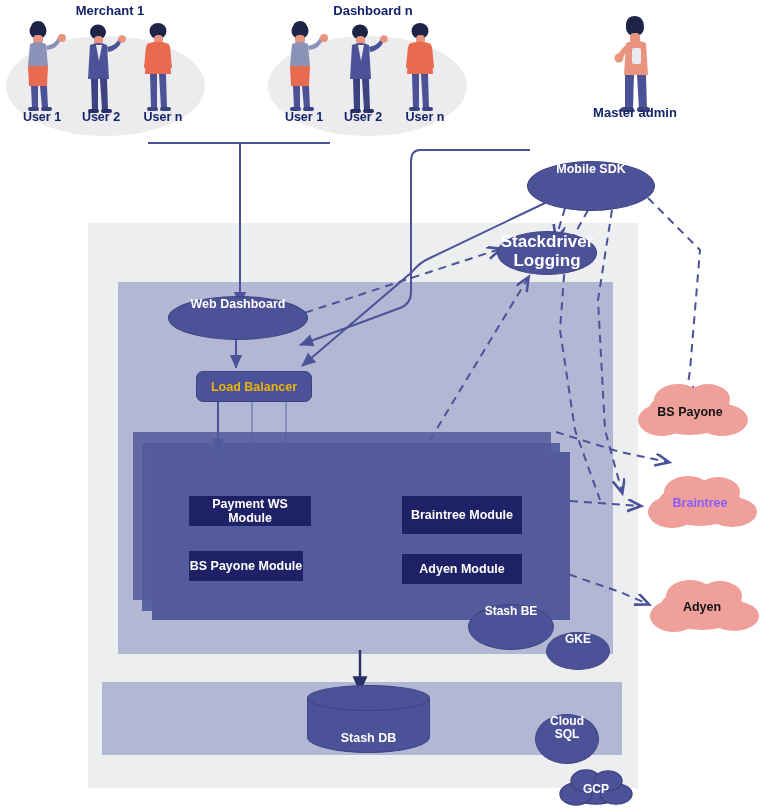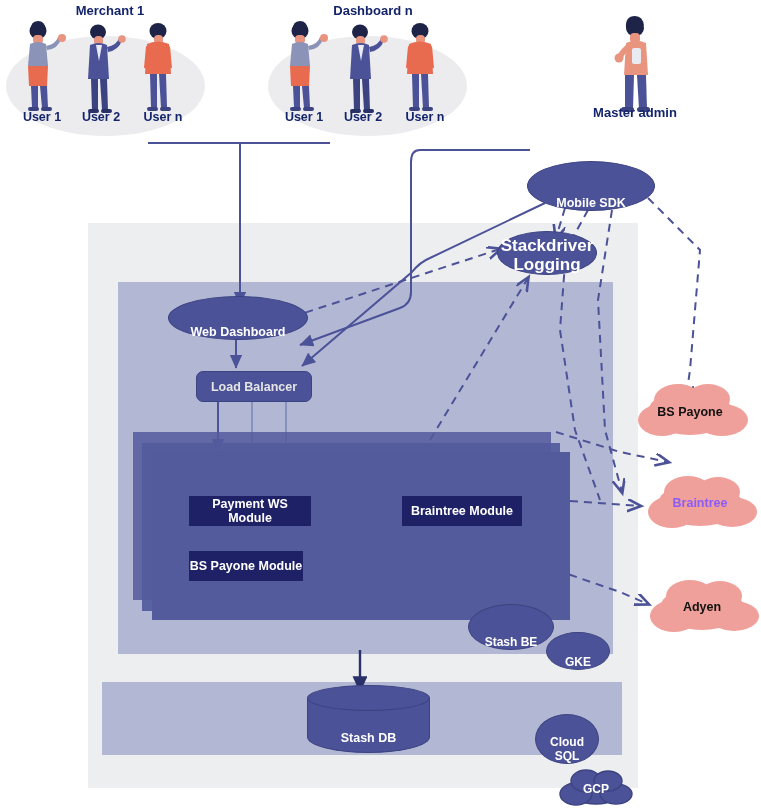--- a/index.html
+++ b/index.html
@@ -19,26 +19,26 @@
   .panel{background:#535b9c;}
   .panel.p1{opacity:.85;}
   .panel.p2{opacity:.92;}
 
   
   .merch-ellipse{background:#ececee;border-radius:50%;}
 
   
   .ellipse-node{
     background:#4c5298;border:1.6px solid #3c4381;border-radius:50%;
-    color:#fff;display:flex;align-items:flex-end;justify-content:center;
+    color:#fff;display:flex;align-items:flex-start;justify-content:center;
     text-align:center;font-weight:bold;line-height:1.12;
   }
   .rect-node{
     background:#4c5298;border:1.6px solid #3c4381;border-radius:7px;
-    color:#e5e5e5;display:flex;align-items:center;justify-content:center;
+    color:#eab308;display:flex;align-items:center;justify-content:center;
     text-align:center;font-weight:bold;font-size:12.5px;
   }
   .module-box{
     background:#1f2166;color:#fff;display:flex;align-items:center;
     justify-content:center;font-weight:bold;font-size:12.5px;text-align:center;
   }
 
   
   .cyl{position:absolute;padding-left:17px;}
   .cyl .body{position:absolute;left:0;right:0;top:13px;bottom:0;
@@ -270,25 +270,28 @@
     <span>Web Dashboard</span>
   </div>
 
   <div class="rect-node" style="position:absolute;left:196px;top:371px;width:114px;height:29px;">
     <span>Load Balancer</span>
   </div>
 
   <div class="module-box" style="position:absolute;left:189px;top:496px;width:122px;height:30px;">
     <span>Payment WS Module</span>
   </div>
-  <div class="module-box" style="position:absolute;left:402px;top:496px;width:120px;height:30px;">
+  <div class="module-box" style="position:absolute;left:402px;top:496px;width:120px;height:38px;">
     <span>Braintree Module</span>
   </div>
   <div class="module-box" style="position:absolute;left:189px;top:551px;width:114px;height:30px;">
     <span>BS Payone Module</span>
+  </div>
+  <div class="module-box" style="position:absolute;left:402px;top:554px;width:120px;height:30px;">
+    <span>Adyen Module</span>
   </div>
 
   <div class="ellipse-node" style="position:absolute;left:468px;top:604px;width:84px;height:44px;font-size:12px;">
     <span>Stash BE</span>
   </div>
 
   <div class="ellipse-node" style="position:absolute;left:546px;top:632px;width:62px;height:36px;font-size:12px;">
     <span>GKE</span>
   </div>
 

